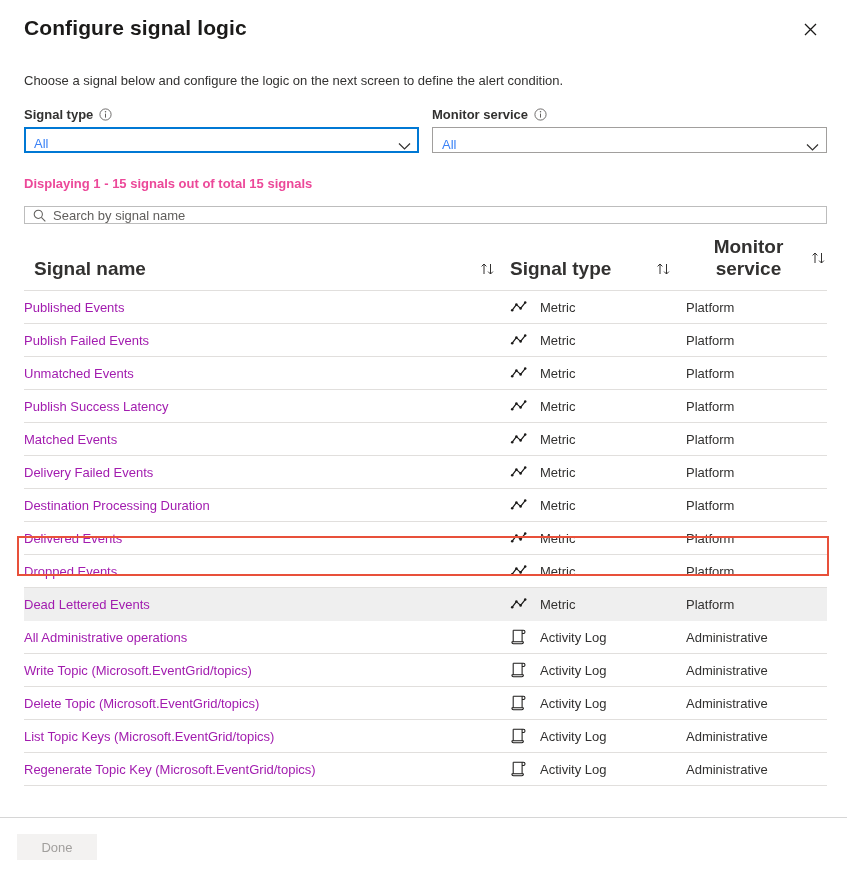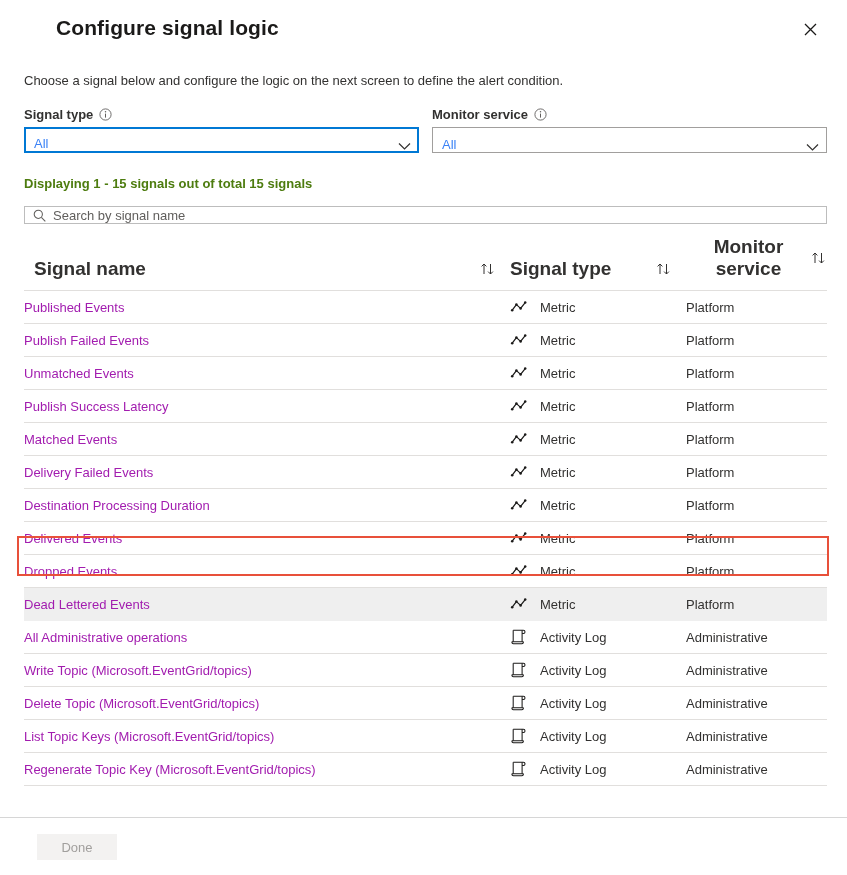--- a/index.html
+++ b/index.html
@@ -13,25 +13,24 @@
     height: 875px;
     font-family: "Liberation Sans", sans-serif;
     color: #323130;
     font-size: 13px;
     position: relative;
     overflow: hidden;
   }
 
   
   .blade-header {
-    padding: 14px 20px 0 36px;
+    padding: 14px 20px 0 24px;
     display: flex;
     align-items: flex-start;
     justify-content: space-between;
-    margin-left: 20px;
   }
   .blade-title {
     font-size: 21px;
     font-weight: 600;
     color: #1b1a19;
     letter-spacing: 0.1px;
     line-height: 28px;
     margin: 0;
   }
   .close-btn {
@@ -111,21 +110,21 @@
   .dropdown .chevron {
     color: #323130;
     display: flex;
     align-items: center;
   }
 
   
   .count-text {
     font-size: 13px;
     font-weight: 600;
-    color: #4d7c0f;
+    color: #ec4899;
     margin-top: 22px;
     line-height: 17px;
   }
 
   
   .search-box {
     margin-top: 14px;
     height: 18px;
     border: 1px solid #bdbdbd;
     background: #ffffff;
@@ -234,21 +233,20 @@
 
   
   .blade-footer {
     position: absolute;
     left: 0;
     bottom: 0;
     width: 847px;
     height: 58px;
     border-top: 1px solid #d6d6d6;
     background: #ffffff;
-    padding-left: 20px;
   }
   .done-btn {
     margin: 16px 0 0 17px;
     width: 80px;
     height: 26px;
     background: #f3f2f1;
     color: #a19f9d;
     border: none;
     font-family: "Liberation Sans", sans-serif;
     font-size: 13px;

